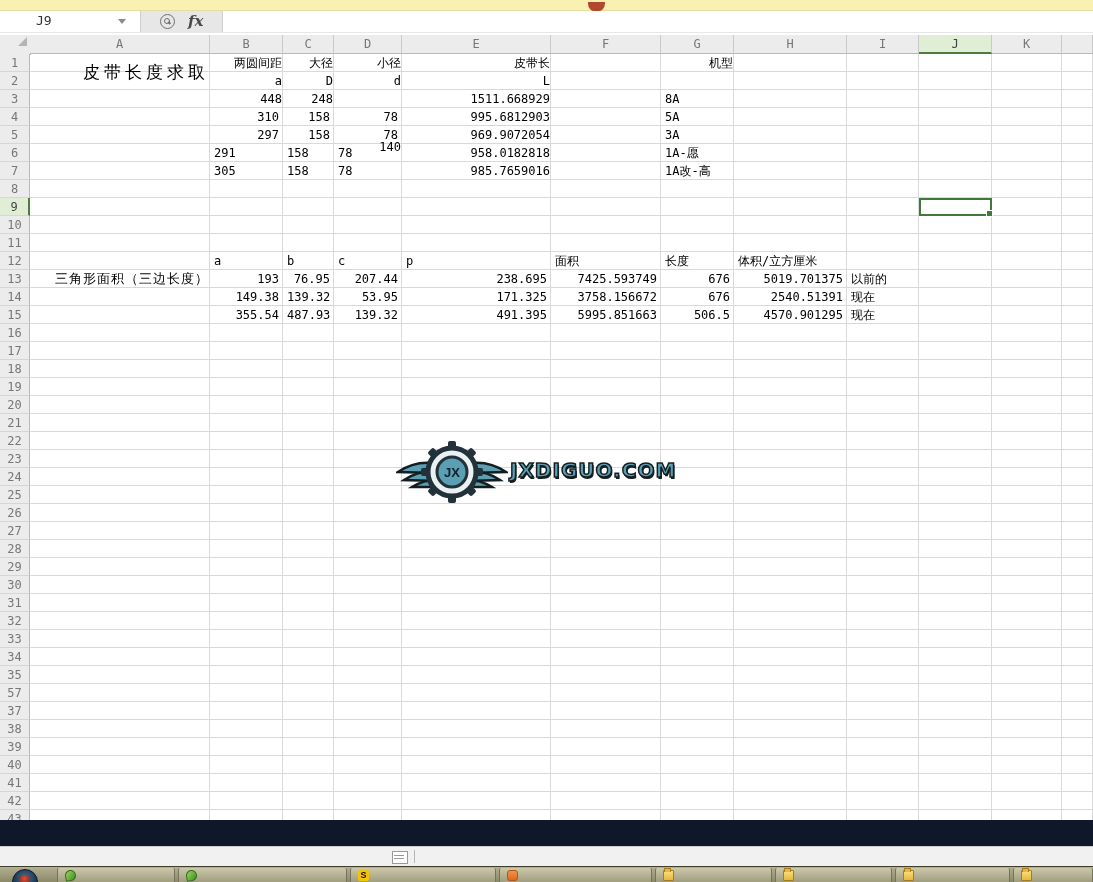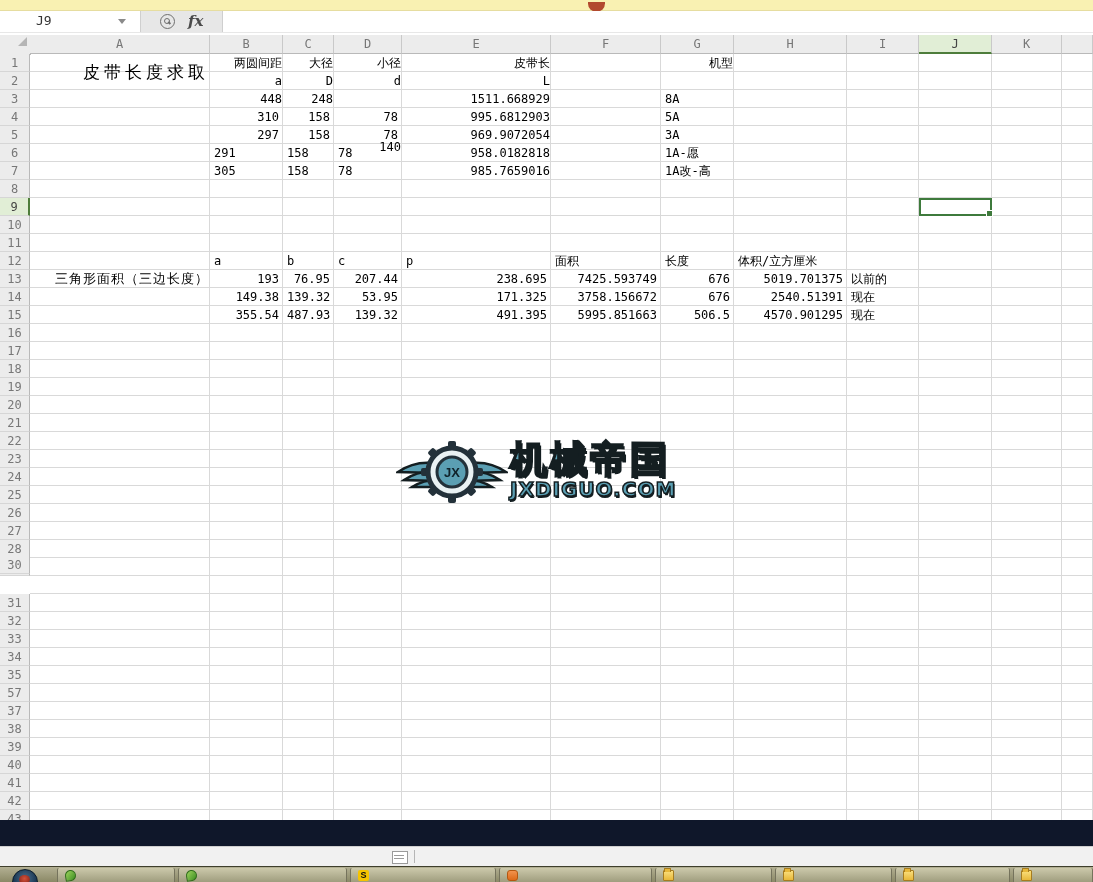--- a/index.html
+++ b/index.html
@@ -134,21 +134,21 @@
         <div class="rowhdr" style="top: 363px; height: 18px; line-height: 18px;">20</div>
         <div class="rowhdr" style="top: 381px; height: 18px; line-height: 18px;">21</div>
         <div class="rowhdr" style="top: 399px; height: 18px; line-height: 18px;">22</div>
         <div class="rowhdr" style="top: 417px; height: 18px; line-height: 18px;">23</div>
         <div class="rowhdr" style="top: 435px; height: 18px; line-height: 18px;">24</div>
         <div class="rowhdr" style="top: 453px; height: 18px; line-height: 18px;">25</div>
         <div class="rowhdr" style="top: 471px; height: 18px; line-height: 18px;">26</div>
         <div class="rowhdr" style="top: 489px; height: 18px; line-height: 18px;">27</div>
         <div class="rowhdr" style="top: 507px; height: 18px; line-height: 18px;">28</div>
         <div class="rowhdr" style="top: 525px; height: 18px; line-height: 18px;">29</div>
-        <div class="rowhdr" style="top: 523px; height: 18px; line-height: 18px;">30</div>
+        <div class="rowhdr" style="top: 543px; height: 18px; line-height: 18px;">30</div>
         <div class="rowhdr" style="top: 561px; height: 18px; line-height: 18px;">31</div>
         <div class="rowhdr" style="top: 579px; height: 18px; line-height: 18px;">32</div>
         <div class="rowhdr" style="top: 597px; height: 18px; line-height: 18px;">33</div>
         <div class="rowhdr" style="top: 615px; height: 18px; line-height: 18px;">34</div>
         <div class="rowhdr" style="top: 633px; height: 18px; line-height: 18px;">35</div>
         <div class="rowhdr" style="top: 651px; height: 18px; line-height: 18px;">57</div>
         <div class="rowhdr" style="top: 669px; height: 18px; line-height: 18px;">37</div>
         <div class="rowhdr" style="top: 687px; height: 18px; line-height: 18px;">38</div>
         <div class="rowhdr" style="top: 705px; height: 18px; line-height: 18px;">39</div>
         <div class="rowhdr" style="top: 723px; height: 18px; line-height: 18px;">40</div>
@@ -305,21 +305,20 @@
             <rect x="-4" y="-31" width="8" height="9" rx="2" transform="rotate(-45)"></rect>
             <rect x="-4" y="22" width="8" height="9" rx="2" transform="rotate(45)"></rect>
             <rect x="-4" y="22" width="8" height="9" rx="2" transform="rotate(-45)"></rect>
           </g>
           <circle r="24" fill="#e9f1f3" stroke="#23313a" stroke-width="5"></circle>
           <circle r="15" fill="#5b9fb3" stroke="#23313a" stroke-width="3"></circle>
           <text y="5" text-anchor="middle" font-family="Liberation Sans,sans-serif" font-size="13" font-weight="bold" fill="#10222a">JX</text>
         </g>
       </svg>
       <div id="wmtext">
-        <div id="wmtitle">机械帝国</div>
         <div id="wmdomain">JXDIGUO.COM</div>
       </div>
     </div>
   </div>
 
 
   <div id="status">
     <span id="viewicon"></span>
     <span id="viewdiv"></span>
   </div>

